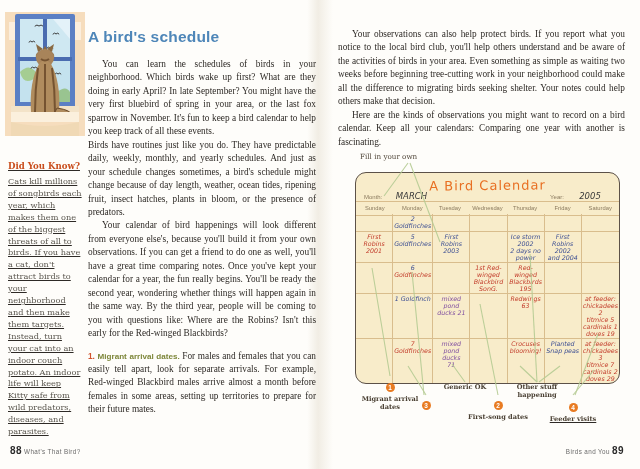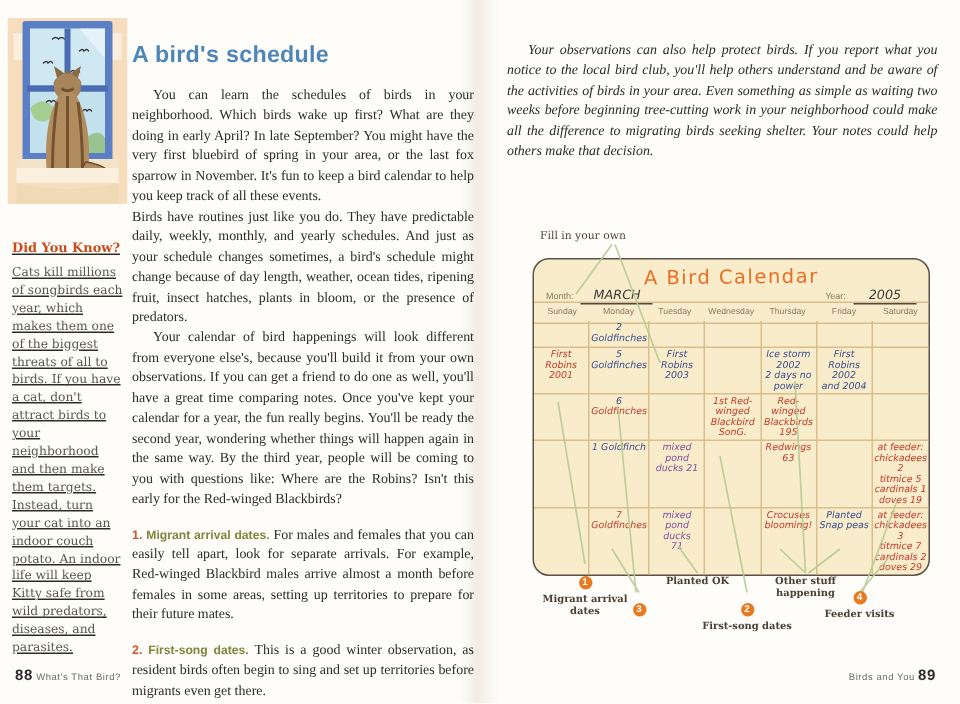--- a/index.html
+++ b/index.html
@@ -7,21 +7,21 @@
   .spread{position:absolute;inset:0;background:linear-gradient(90deg,#fefdfa 0 48%,#f1ede4 49.7%,#fefdfa 52% 100%);}
   
   .illus{position:absolute;left:5px;top:12px;width:80px;height:124px;}
   .sidebar{position:absolute;left:8px;top:161px;width:74px;font-family:"DejaVu Serif",serif;text-decoration:underline;}
   .sidebar-title{font-size:8.6px;font-weight:bold;color:#c94d1c;margin:0 0 5px 0;}
   .sidebar-text{font-size:8.2px;line-height:11.9px;color:#5a564e;margin:0;}
   .main-left{position:absolute;left:88px;top:28px;width:228px;}
   .headline{font-family:"Liberation Sans",sans-serif;font-size:15.5px;font-weight:bold;color:#4e86b8;margin:0 0 12px 0;letter-spacing:.2px;}
   .para{font-size:9.3px;line-height:13.45px;text-align:justify;margin:0;text-indent:14px;}
   .para.noindent{text-indent:0;}
-  .col-right .para{text-indent:14px;font-style:italic;}
+  .col-right .para{text-indent:14px;}
   .obs{font-size:9.3px;line-height:13.45px;text-align:justify;margin:9px 0 0 0;}
   .obs-num{font-family:"Liberation Sans",sans-serif;font-weight:bold;font-size:8.3px;color:#d2542e;}
   .obs-label{font-family:"Liberation Sans",sans-serif;font-weight:bold;font-size:8.1px;color:#7d8639;}
   .footer{position:absolute;bottom:13px;font-family:"Liberation Sans",sans-serif;font-size:6.3px;color:#6a6a6a;letter-spacing:.4px;}
   .footer .pnum{font-weight:bold;font-size:10px;color:#2b2b2b;}
   .footer-left{left:10px;}
   .footer-right{right:16px;text-align:right;}
   
   .main-right{position:absolute;left:338px;top:28px;width:287px;}
   
@@ -101,32 +101,32 @@
 
   <div class="main-left">
     <h1 class="headline">A bird's schedule</h1>
     <div>
         <p class="para">You can learn the schedules of birds in your neighborhood. Which birds wake up first? What are they doing in early April? In late September? You might have the very first bluebird of spring in your area, or the last fox sparrow in November. It's fun to keep a bird calendar to help you keep track of all these events.</p>
         <p class="para noindent">Birds have routines just like you do. They have predictable daily, weekly, monthly, and yearly schedules. And just as your schedule changes sometimes, a bird's schedule might change because of day length, weather, ocean tides, ripening fruit, insect hatches, plants in bloom, or the presence of predators.</p>
         <p class="para">Your calendar of bird happenings will look different from everyone else's, because you'll build it from your own observations. If you can get a friend to do one as well, you'll have a great time comparing notes. Once you've kept your calendar for a year, the fun really begins. You'll be ready the second year, wondering whether things will happen again in the same way. By the third year, people will be coming to you with questions like: Where are the Robins? Isn't this early for the Red-winged Blackbirds?</p>
       </div>
     <div>
         <p class="obs"><span class="obs-num">1. </span><span class="obs-label">Migrant arrival dates. </span>For males and females that you can easily tell apart, look for separate arrivals. For example, Red-winged Blackbird males arrive almost a month before females in some areas, setting up territories to prepare for their future mates.</p>
-        <p class="obs"><span class="obs-num">2. </span><span class="obs-label">First-song dates. </span>This is a good winter observation, as resident birds often begin to sing and set up territories before migrants even get there.</p>
       </div>
   </div>
 
   <div class="footer footer-left">
     <span class="pnum">88</span>
     <span>What's That Bird?</span>
   </div>
 
   <div class="main-right col-right">
     <div>
         <p class="para">Your observations can also help protect birds. If you report what you notice to the local bird club, you'll help others understand and be aware of the activities of birds in your area. Even something as simple as waiting two weeks before beginning tree-cutting work in your neighborhood could make all the difference to migrating birds seeking shelter. Your notes could help others make that decision.</p>
+        <p class="para">Here are the kinds of observations you might want to record on a bird calendar. Keep all your calendars: Comparing one year with another is fascinating.</p>
       </div>
   </div>
 
   <div class="figure">
     <div class="callout">Fill in your own</div>
 
     <div class="cal-card">
       <div class="cal-head">
         <div class="month-group">
           <span class="lbl">Month:</span>
@@ -262,28 +262,28 @@
         <line x1="233" y1="249" x2="254" y2="224"></line>
         <line x1="235" y1="249" x2="258" y2="188"></line>
       </g>
     </svg>
 
     <div>
         <div class="anno" style="left: 0px; top: 229px;"><span class="anno-circle">1</span><span class="anno-label">Migrant arrival
 dates</span></div>
         <div class="anno" style="left: 36px; top: 247px;"><span class="anno-circle">3</span></div>
         <div class="anno" style="left: 75px; top: 236px;">
-          <span class="anno-label">Planted OK</span>
+          <span class="anno-label">Generic OK</span>
         </div>
         <div class="anno" style="left: 108px; top: 247px;"><span class="anno-circle">2</span><span class="anno-label">First-song dates</span></div>
         <div class="anno" style="left: 147px; top: 236px; text-align: center;">
           <span class="anno-label">Other stuff
 happening</span>
         </div>
-        <div class="anno" style="left: 183px; top: 239px;"><span class="anno-circle">4</span><span class="anno-label">Feeder visits</span></div>
+        <div class="anno" style="left: 183px; top: 249px; text-decoration: underline;"><span class="anno-circle">4</span><span class="anno-label">Feeder visits</span></div>
       </div>
   </div>
 
   <div class="footer footer-right">
     <span>Birds and You</span>
     <span class="pnum">89</span>
   </div>
 
 </div>
 

